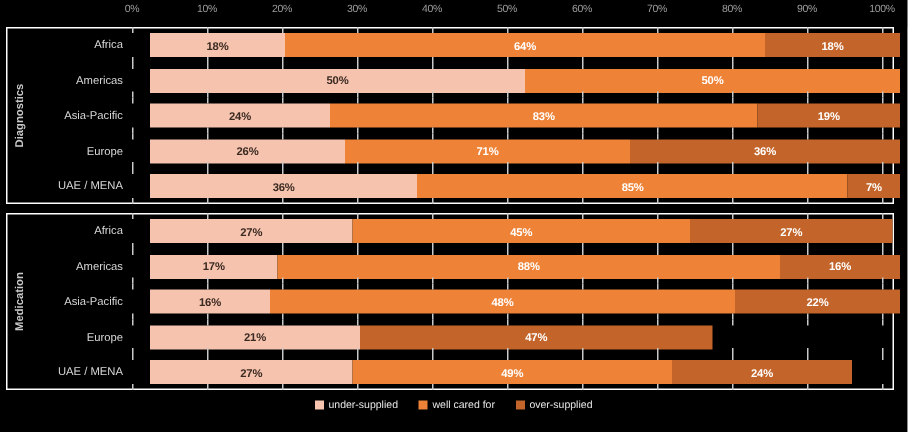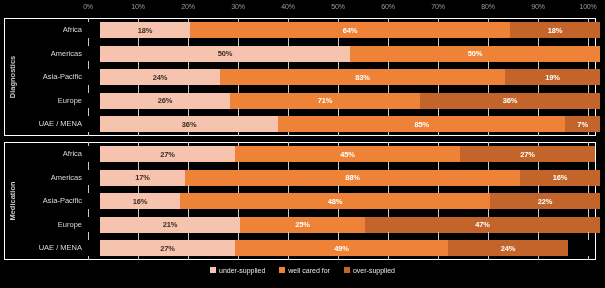--- a/index.html
+++ b/index.html
@@ -475,23 +475,20 @@
         <div class="tick-mark" style="left: 538px; top: 19.6px;"></div>
         <div class="tick-mark" style="left: 588px; top: 0px;"></div>
         <div class="tick-mark" style="left: 588px; top: 19.6px;"></div>
       </div>
       <div class="row" style="top: 70.8px;">
         <div class="row-label">Europe</div>
         <div class="bar-track">
           <div class="seg under" style="width: 140px; background: rgb(245, 195, 174);">
             <span class="seg-label">21%</span>
           </div>
-          <div class="seg well" style="width: 125px; background: rgb(238, 131, 55);">
-            <span class="seg-label">25%</span>
-          </div>
           <div class="seg over" style="width: 235px; background: rgb(195, 101, 42);">
             <span class="seg-label">47%</span>
           </div>
         </div>
         <div class="tick-mark" style="left: 88px; top: 0px;"></div>
         <div class="tick-mark" style="left: 88px; top: 19.6px;"></div>
         <div class="tick-mark" style="left: 138px; top: 0px;"></div>
         <div class="tick-mark" style="left: 138px; top: 19.6px;"></div>
         <div class="tick-mark" style="left: 188px; top: 0px;"></div>
         <div class="tick-mark" style="left: 188px; top: 19.6px;"></div>

